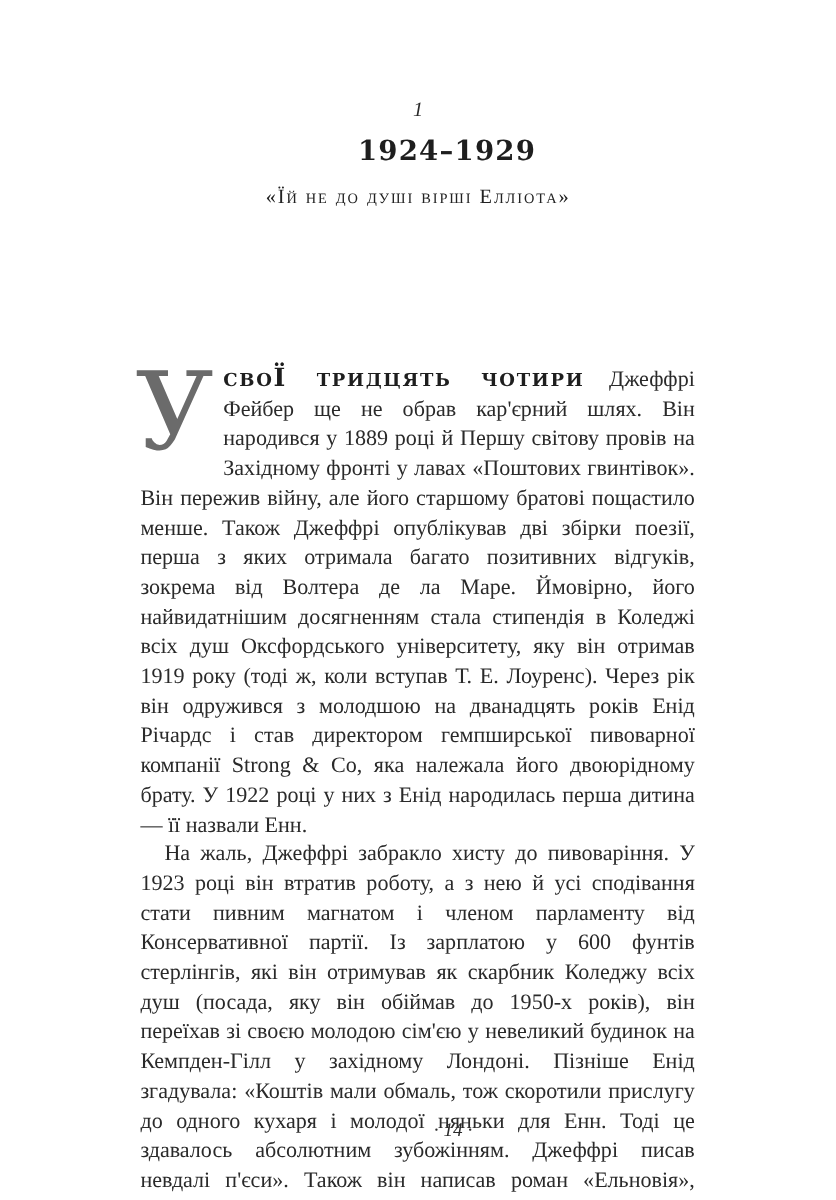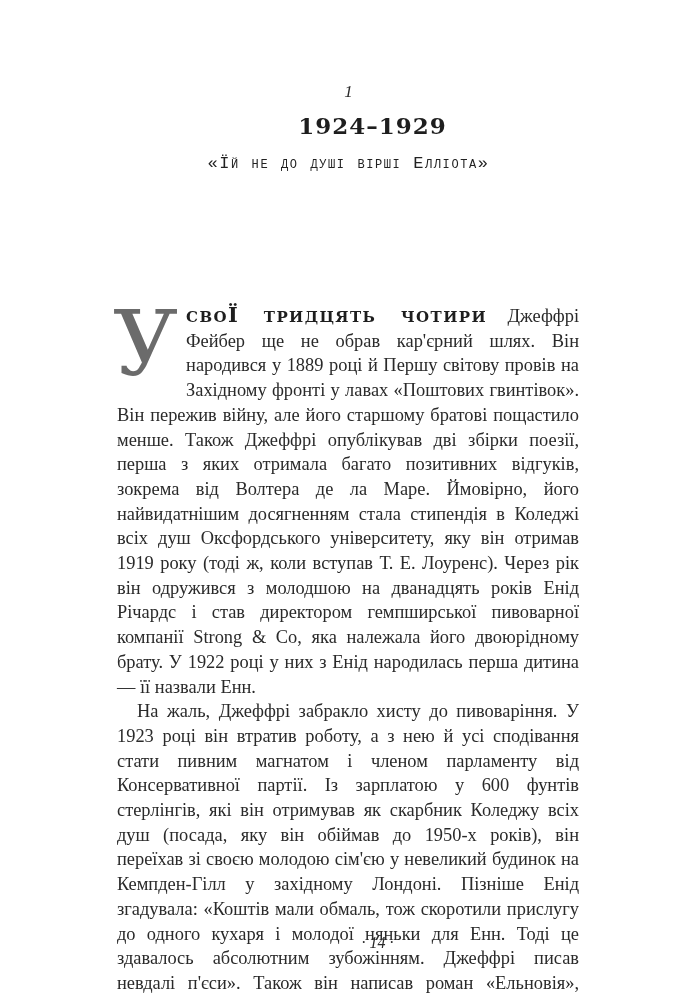--- a/index.html
+++ b/index.html
@@ -41,21 +41,21 @@
       font-size: 23px;
       letter-spacing: 1px;
       color: #1e1e1e;
       padding-left: 24px;
     }
     .chapter-subtitle {
       position: absolute;
       left: 0; width: 697px;
       top: 154px;
       text-align: center;
-      font-family: Liberation Mono, monospace;
+      font-family: Liberation Serif, serif;
       font-variant: small-caps;
       font-size: 17px;
       letter-spacing: 1.6px;
       color: #222222;
     }
     .body-text {
       position: absolute;
       left: 117px;
       top: 303px;
       width: 462px;

